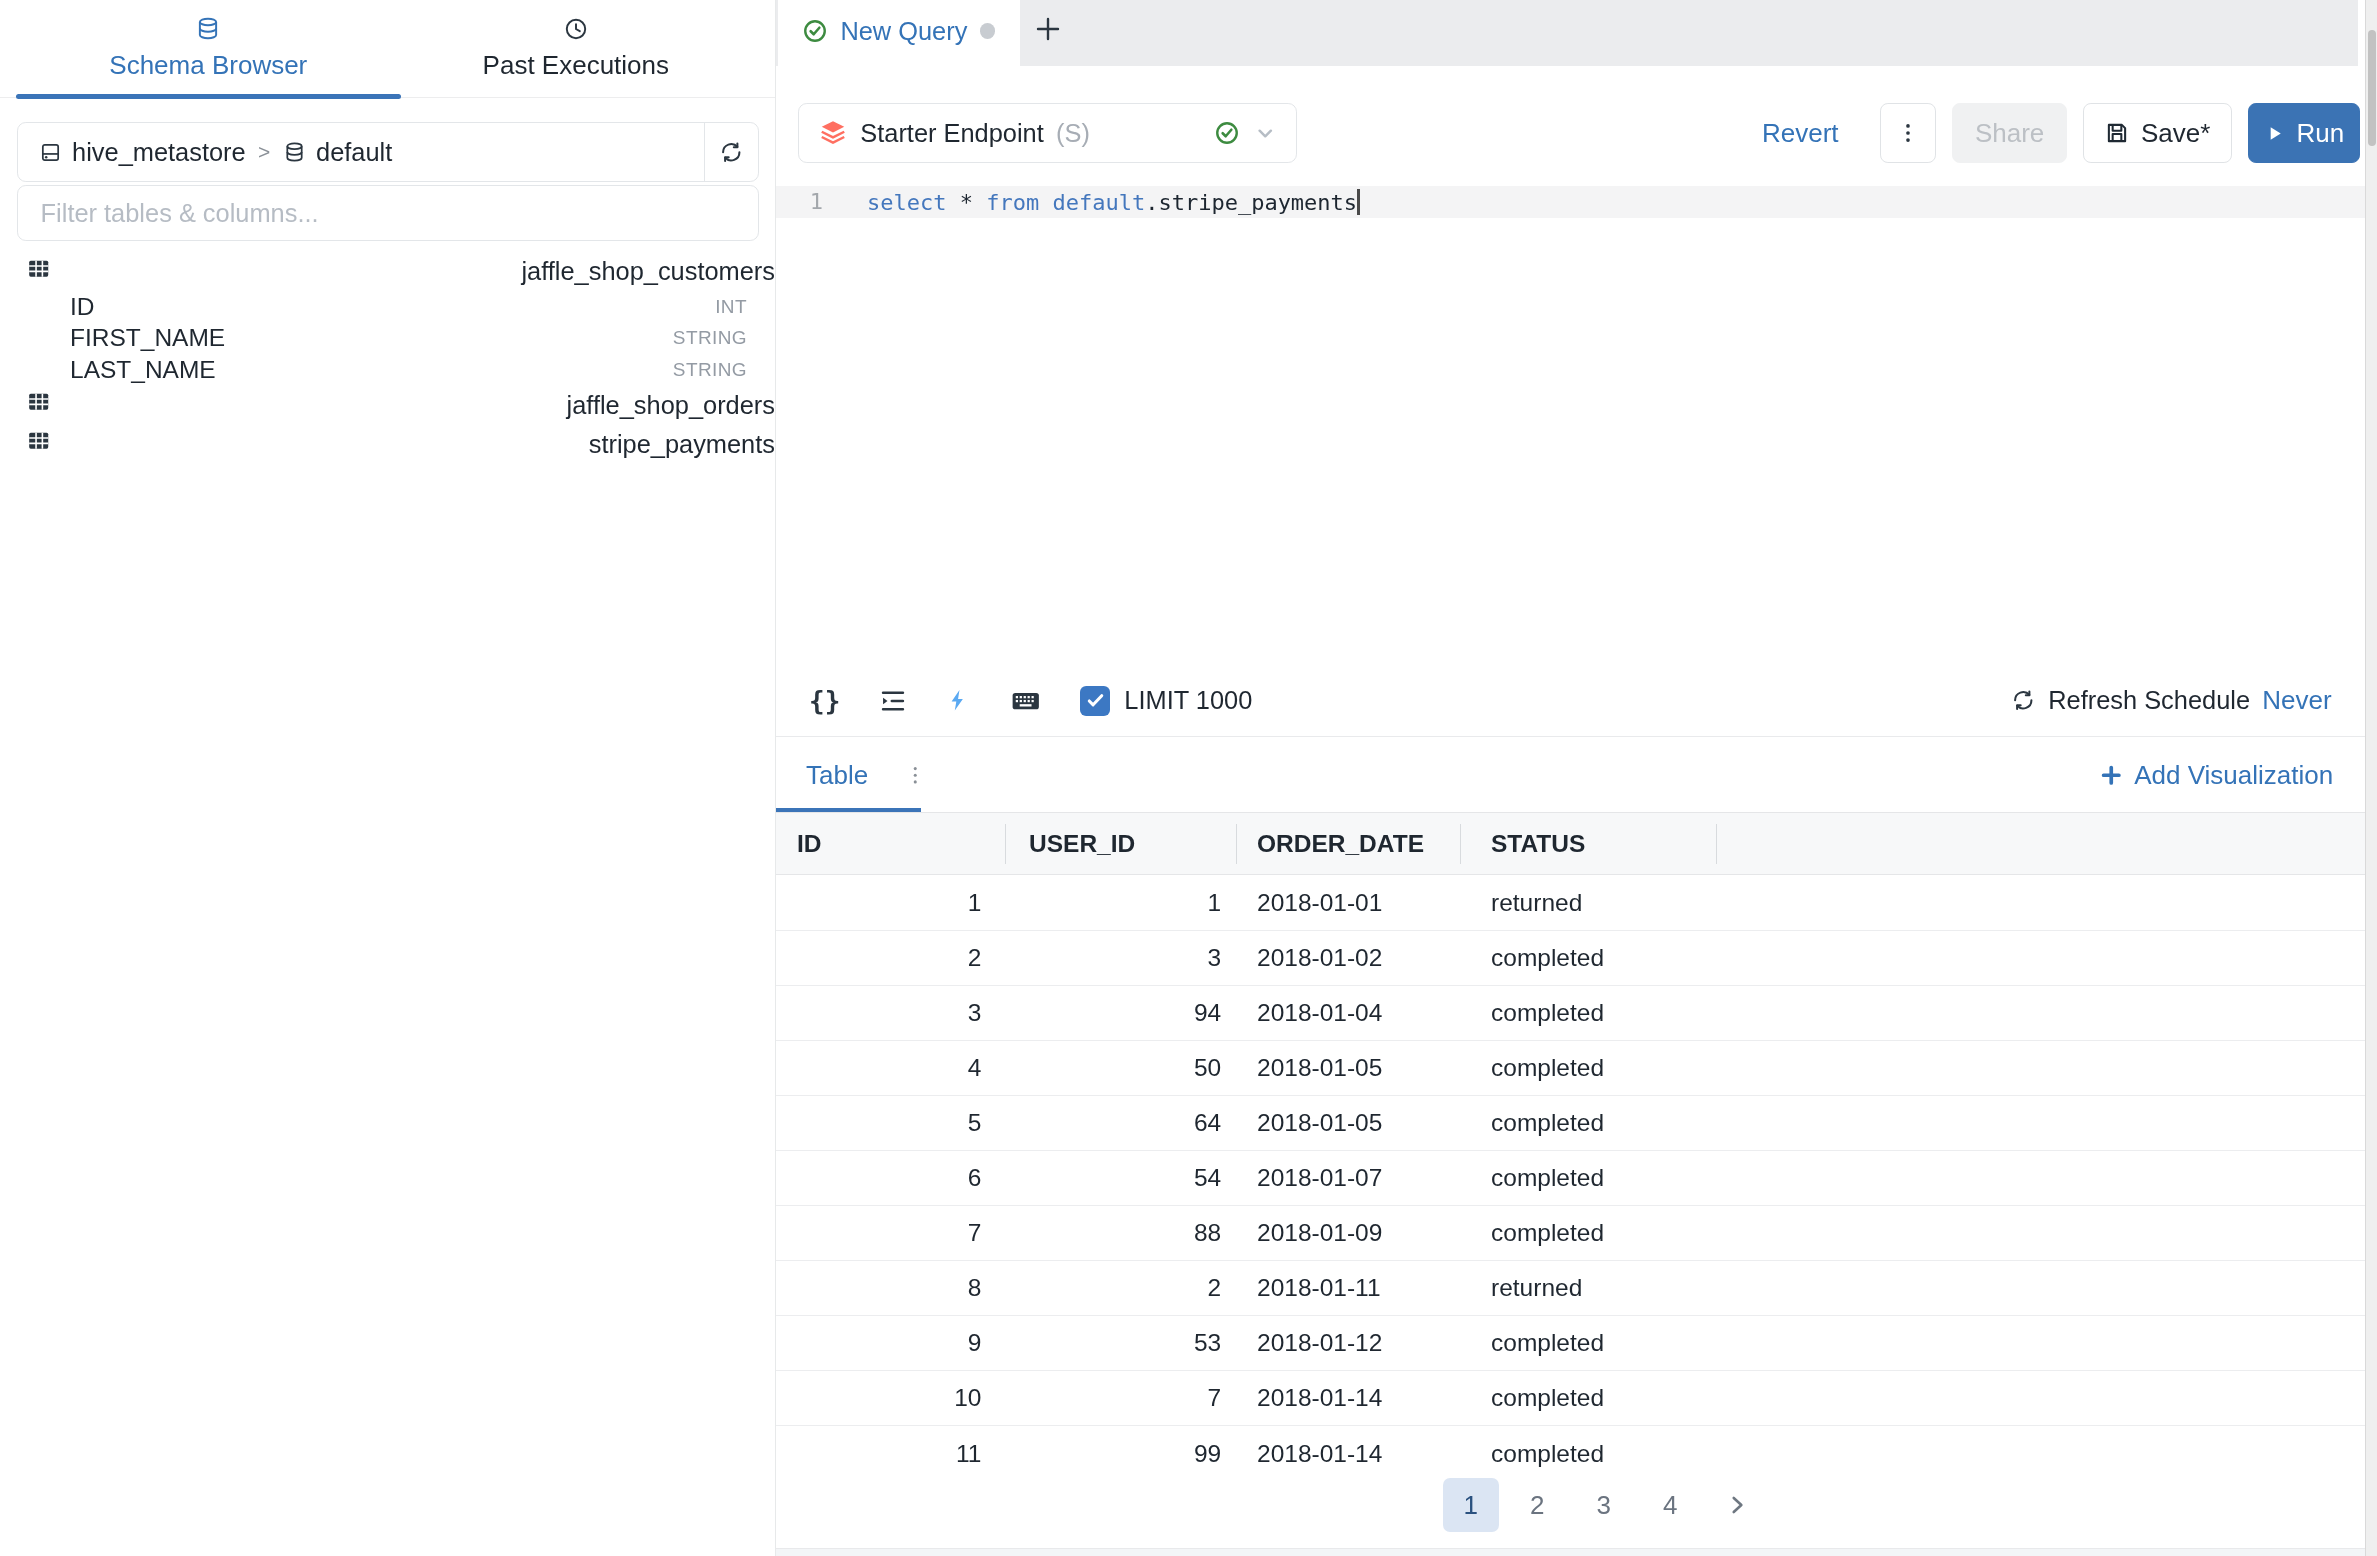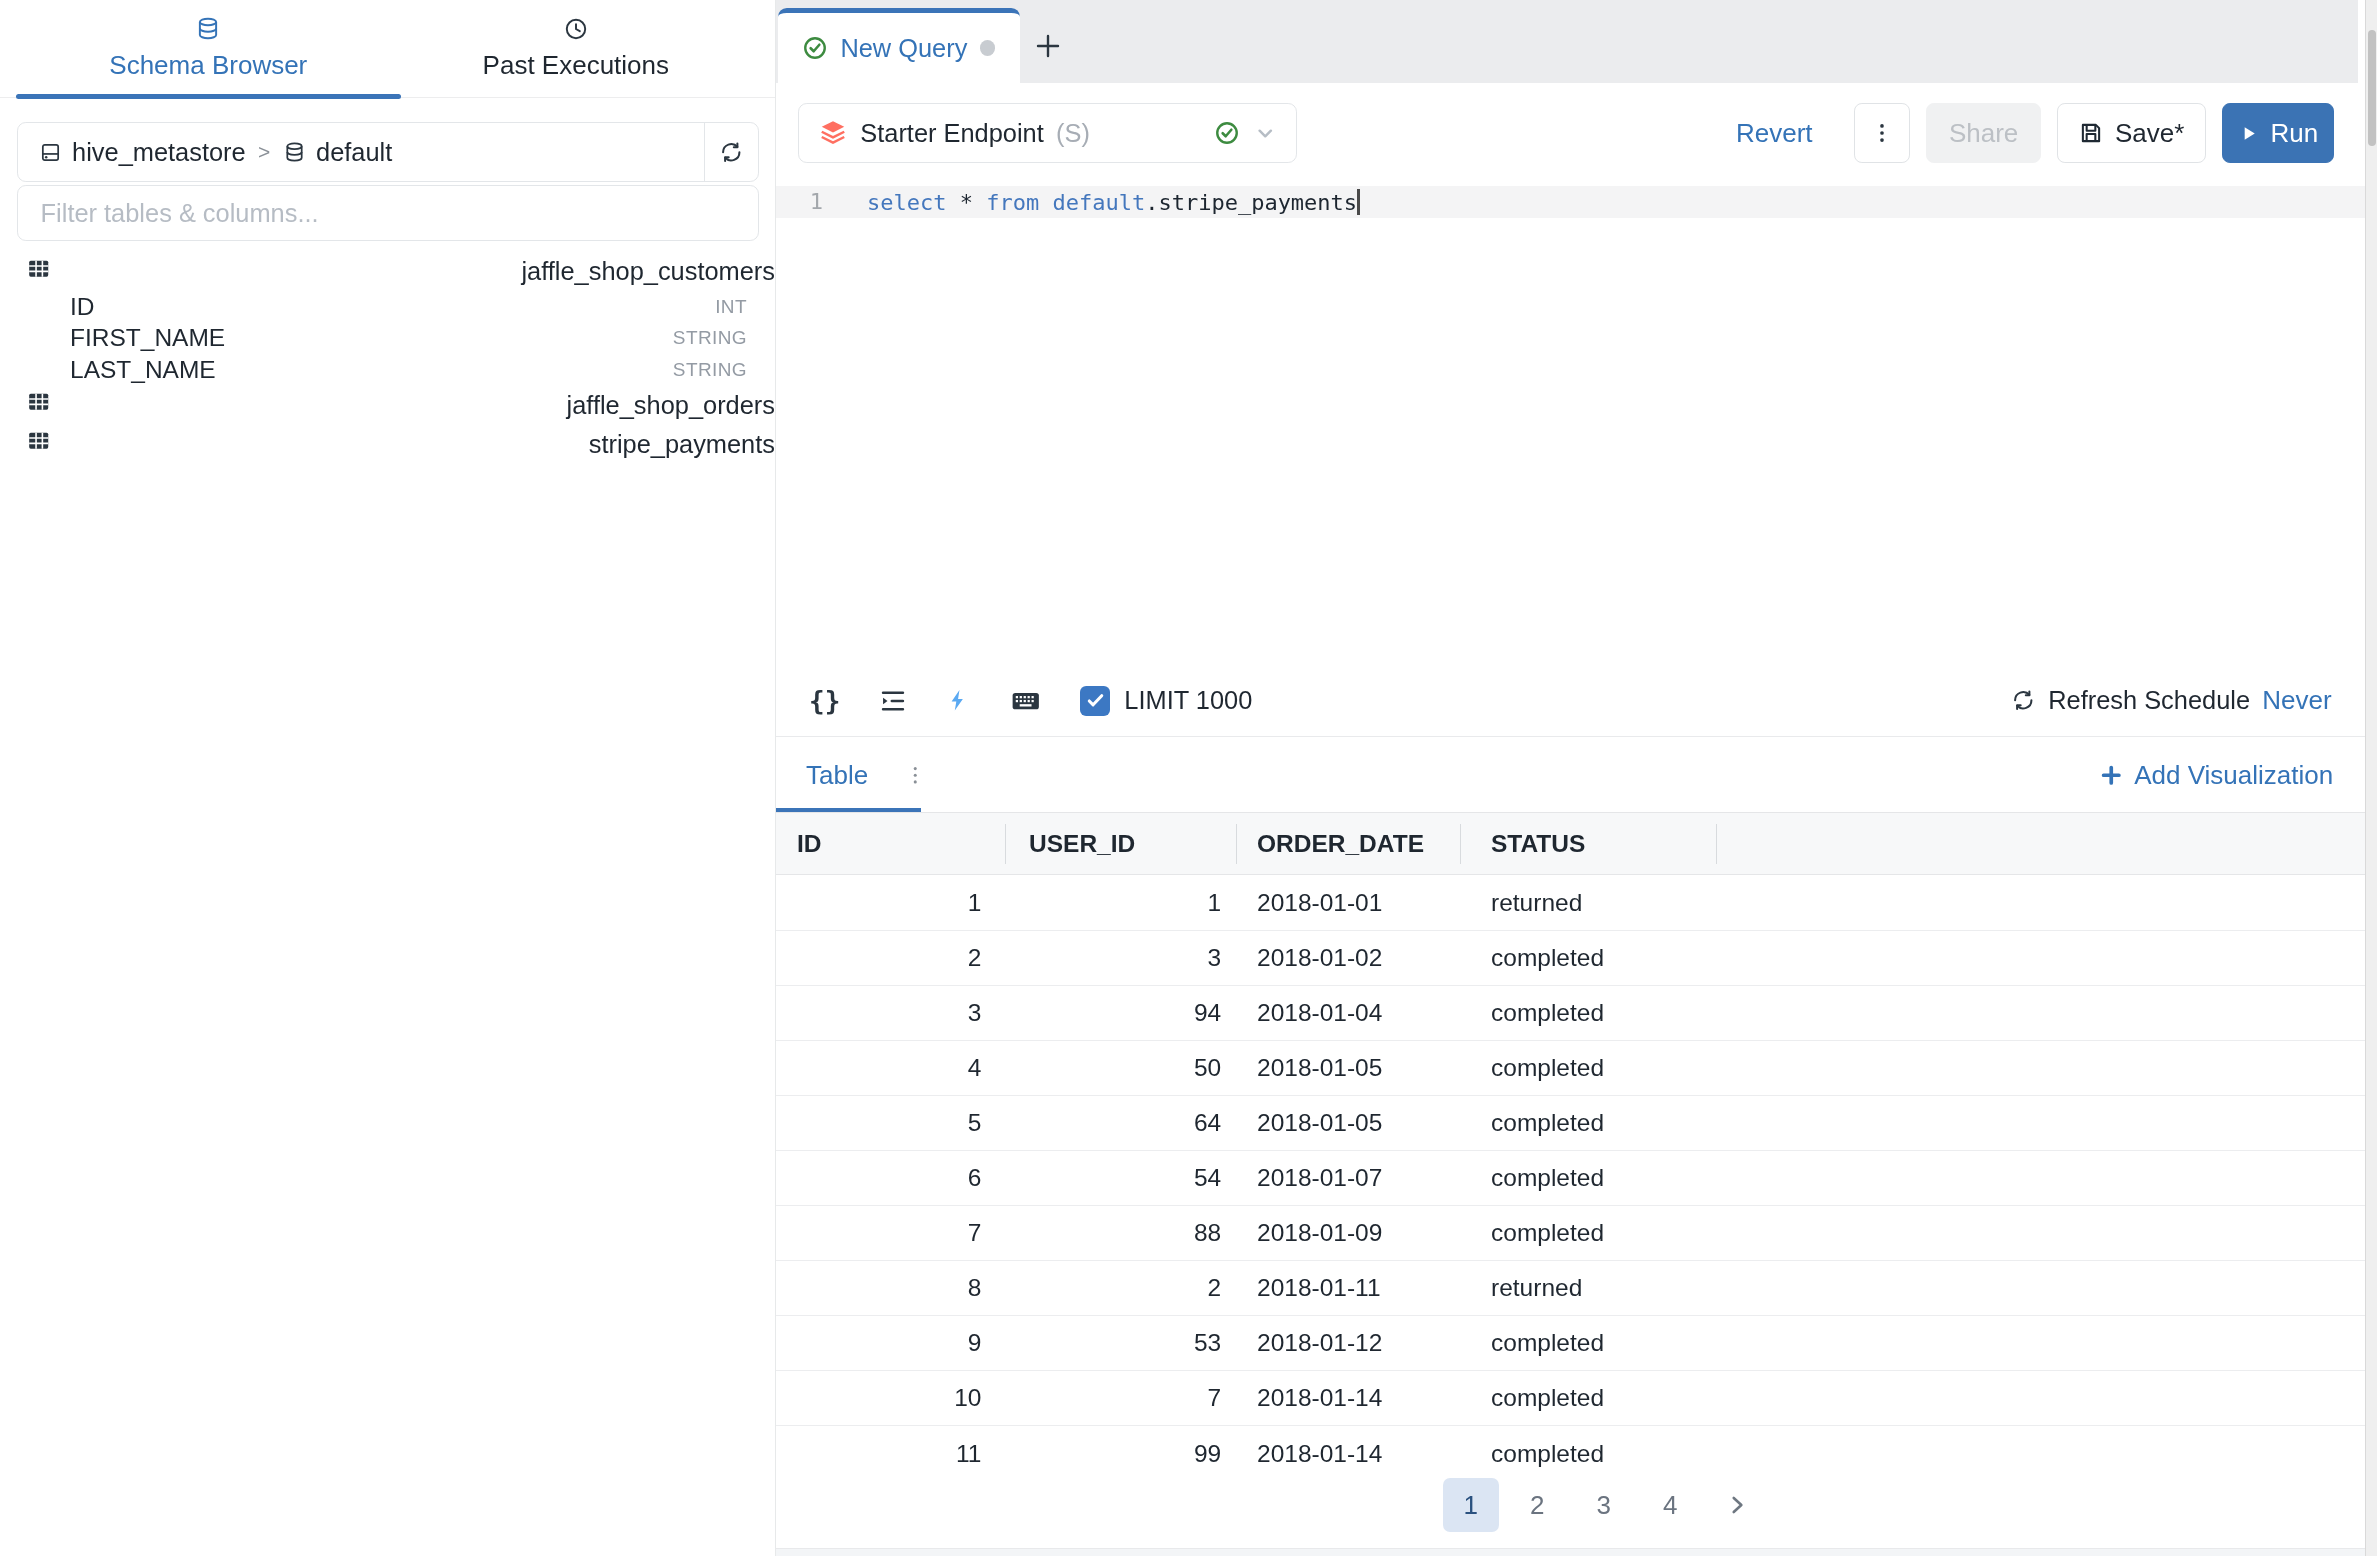--- a/index.html
+++ b/index.html
@@ -40,40 +40,40 @@
     padding-left:26px; font-size:25.4px; color:#1f2730; cursor:pointer;justify-content:space-between; }
   .tree-table svg { width:25.4px; height:25.4px; flex:0 0 25.4px; }
   .tree-col { height:31.5px; display:flex; align-items:center; padding-left:70px;
     font-size:24.5px; color:#1f2730; cursor:pointer; }
   .tree-type { margin-left:auto; padding-right:28px; font-size:19px; color:#949ba4;
     letter-spacing:0.4px; }
 
   
   .main { position:absolute; left:776px; top:0; right:0; bottom:0; background:#fff; }
 
-  .tabbar { position:absolute; top:0; left:0; right:19px; height:83px; background:#ebecee;
+  .tabbar { position:absolute; top:0; left:0; right:19px; height:66px; background:#ebecee;
     display:flex; align-items:flex-end; }
   .qtab { margin-left:1.8px; width:242px; height:75px; background:#fff;
     border-radius:8.8px 8.8px 0 0; border-top:5.3px solid #3b74b8; display:flex;
     align-items:center; justify-content:center; gap:12.3px; cursor:pointer; }
   .qtab-label { font-size:25.4px; color:#3473b7; }
   .dirty-dot { width:15.8px; height:15.8px; border-radius:50%; background:#c8ccd1; }
   .icon-30 { width:26px; height:26px; display:block; }
   .plus-tab { width:56px; height:75px; display:flex; align-items:center;
     justify-content:center; cursor:pointer; }
   .plus-tab svg { width:30px; height:30px; }
 
   .toolbar { position:absolute; top:83px; left:0; right:12.3px; height:96px; background:#fff; }
   .endpoint { position:absolute; left:22px; top:20px; width:499px; height:60px;
     border:0.9px solid #e3e6e9; border-radius:8.8px; display:flex; align-items:center;
     gap:12.3px; padding:0 19px; cursor:pointer; }
   .ep-name { font-size:25.4px; color:#1f2730; }
   .ep-size { font-size:25.4px; color:#a7adb5; }
   .ep-right { margin-left:auto; display:flex; align-items:center; gap:12.3px; }
-  .actions { position:absolute; right:31px; top:20px; display:flex; align-items:center; gap:15.8px; }
+  .actions { position:absolute; right:5px; top:20px; display:flex; align-items:center; gap:15.8px; }
   .link { color:#3473b7; font-size:26px; cursor:pointer; }
   .revert { margin-right:26px; }
   .btn { height:60px; border:0.9px solid #e0e3e6; border-radius:7.9px; background:#fff;
     display:flex; align-items:center; justify-content:center; gap:10.5px; font-size:26px;
     color:#1f2730; cursor:pointer; }
   .btn-kebab { width:56px; }
   .btn-share { width:115px; background:#f0f1f2; border-color:#f0f1f2; color:#bcc0c5;
     cursor:default; }
   .btn-save { width:149px; }
   .btn-run { width:112px; background:#3b73b4; border-color:#3b73b4; color:#fff; }

